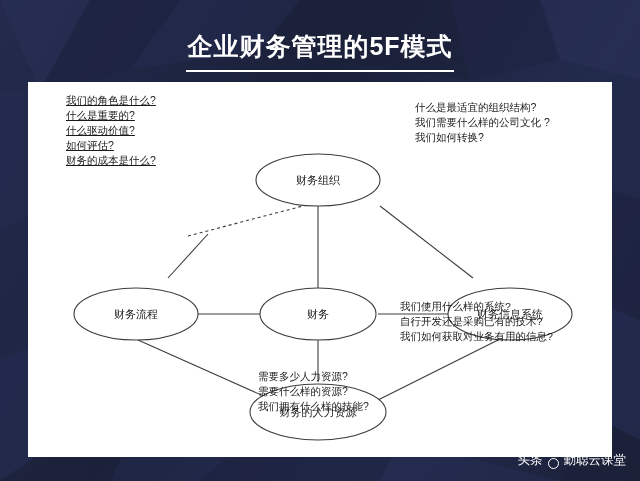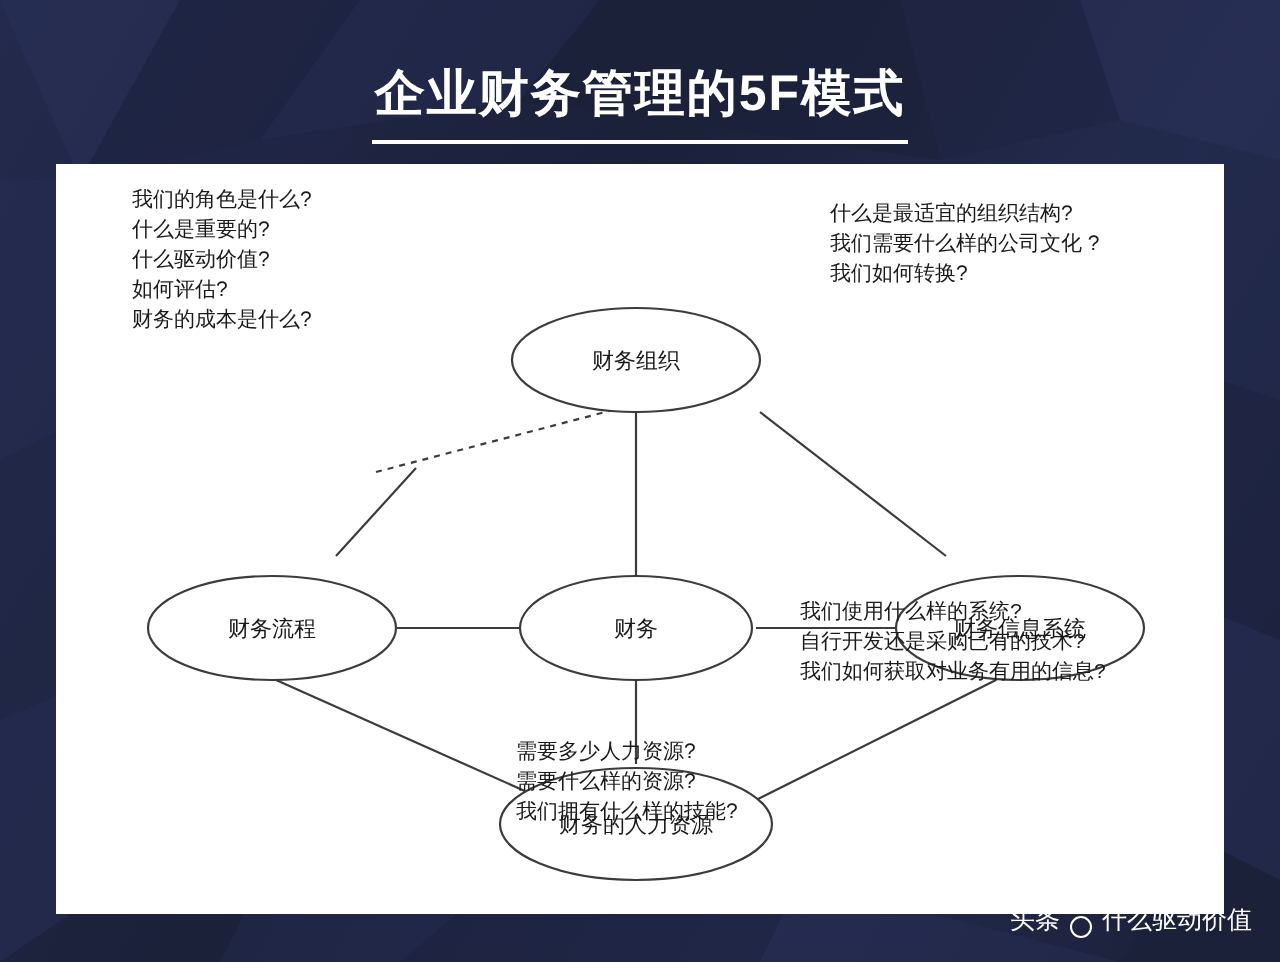--- a/index.html
+++ b/index.html
@@ -164,33 +164,33 @@
     <g>
       <ellipse cx="482" cy="232" rx="62" ry="26" fill="#ffffff" stroke="#3c3c3c" stroke-width="1.1"></ellipse>
       <text class="node-label" x="482" y="233">财务信息系统</text>
     </g>
     <g>
       <ellipse cx="290" cy="330" rx="68" ry="28" fill="#ffffff" stroke="#3c3c3c" stroke-width="1.1"></ellipse>
       <text class="node-label" x="290" y="331">财务的人力资源</text>
     </g>
   </svg>
 
-  <div class="note-text" style="left:66px; top:93px;">我们的角色是什么?
+  <div class="note-text" style="left:66px; top:93px;text-decoration:underline;">我们的角色是什么?
 什么是重要的?
 什么驱动价值?
 如何评估?
 财务的成本是什么?</div>
   <div class="note-text" style="left:415px; top:100px;">什么是最适宜的组织结构?
 我们需要什么样的公司文化 ?
 我们如何转换?</div>
   <div class="note-text" style="left:400px; top:300px;font-family:Liberation Mono, monospace;">我们使用什么样的系统?
 自行开发还是采购已有的技术?
 我们如何获取对业务有用的信息?</div>
   <div class="note-text" style="left:258px; top:369px;">需要多少人力资源?
 需要什么样的资源?
 我们拥有什么样的技能?</div>
 
   <div class="watermark">
     <span class="wm-logo">头条</span>
     <span class="wm-dot"></span>
-    <span>什么驱动价值</span>
+    <span>勤聪云课堂</span>
   </div>
 </div>
 
 </body></html>

